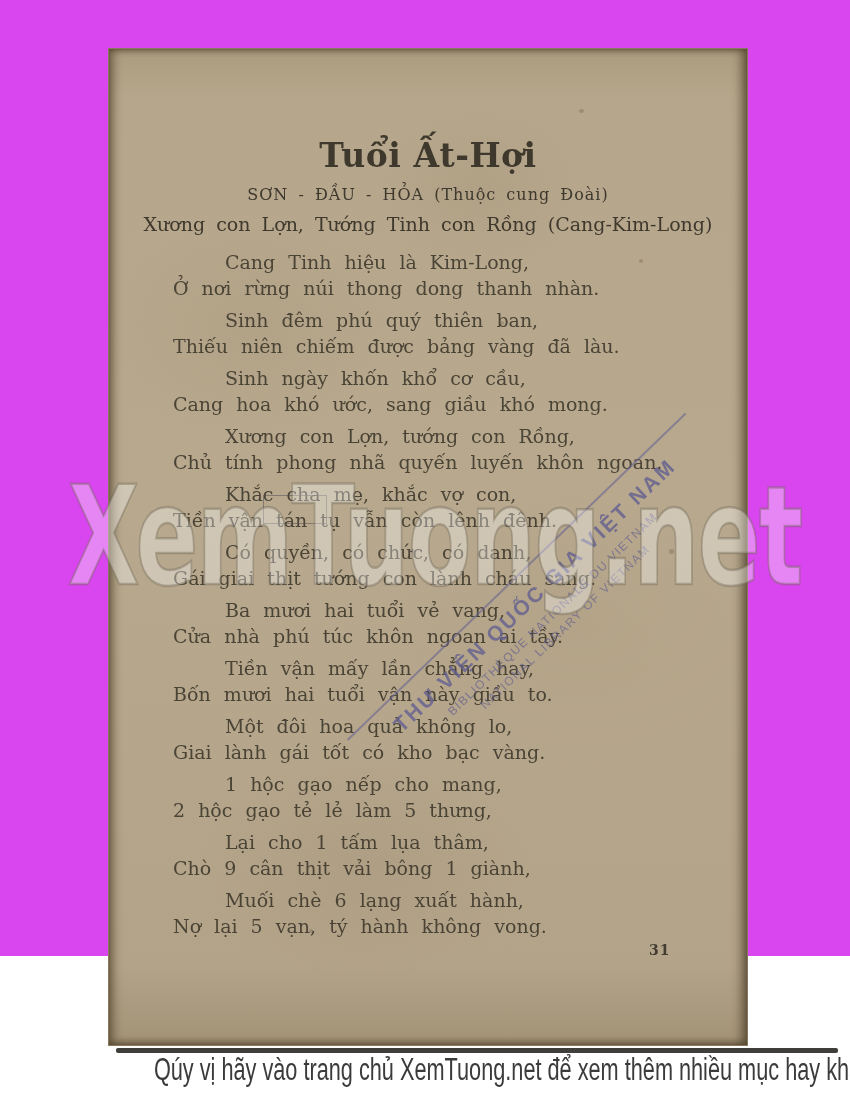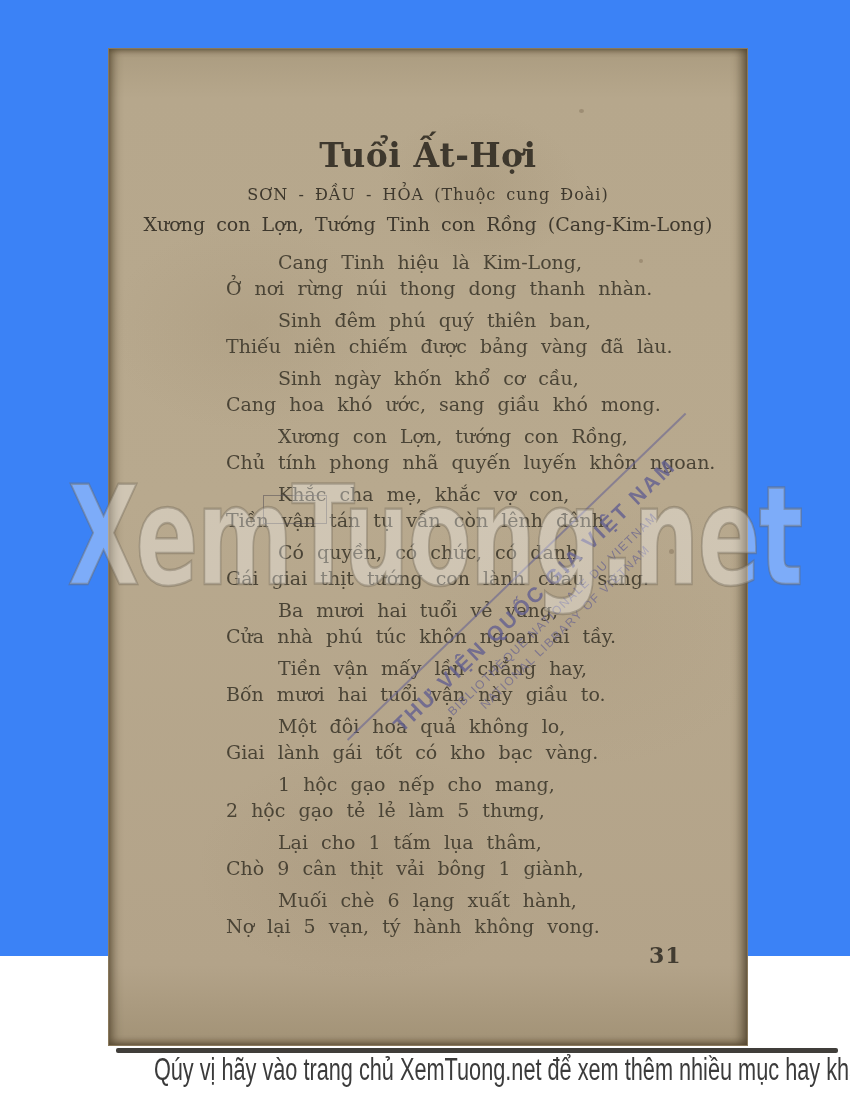--- a/index.html
+++ b/index.html
@@ -1,18 +1,18 @@
 <!DOCTYPE html>
 <html><head>
 <meta charset="utf-8">
 <style>
   html,body { margin:0; padding:0; background:#ffffff; }
   body { width:850px; height:1100px; overflow:hidden;
          font-family:"DejaVu Serif","Liberation Serif",serif; }
-  .stage { position:relative; width:850px; height:956px; background:#3b82f6; }
+  .stage { position:relative; width:850px; height:956px; background:#d946ef; }
 
   
   .page {
     position:absolute; left:108px; top:48px; width:638px; height:996px;
     background-image:
       radial-gradient(ellipse 220px 160px at 22% 28%, rgba(140,120,90,0.13), transparent 65%),
       radial-gradient(ellipse 300px 220px at 74% 58%, rgba(150,130,100,0.11), transparent 65%),
       radial-gradient(ellipse 170px 130px at 58% 14%, rgba(120,100,70,0.10), transparent 60%),
       radial-gradient(ellipse 260px 180px at 40% 82%, rgba(125,105,78,0.10), transparent 65%),
       linear-gradient(180deg,#ab9c80 0%,#b6a78c 5%,#b8a98e 45%,#b3a389 92%,#a29276 100%);
@@ -26,27 +26,27 @@
   }
   .speck { position:absolute; border-radius:50%; background:rgba(92,77,55,.28); }
 
   .content { position:relative; width:100%; height:100%; padding-top:90px;
              box-sizing:border-box; color:#4a4336; }
   .hgroup { text-align:center; color:#3e382d; }
   .title   { font-size:33px; font-weight:bold; line-height:34px; letter-spacing:.5px; }
   .subtitle{ font-size:16px; line-height:24px; margin-top:10px; letter-spacing:1px; word-spacing:4px; }
   .tagline { font-size:19px; font-weight:normal; line-height:26px; margin-top:4px; word-spacing:5px; }
 
-  .poem { margin-top:12px; padding-left:117px; font-size:19px; color:rgba(70,63,50,.96);
+  .poem { margin-top:12px; padding-left:64px; font-size:19px; color:rgba(70,63,50,.96);
           word-spacing:7px; }
   .couplet { margin:0 0 6px 0; }
   .pl { margin:0; line-height:26px; white-space:nowrap; }
   .l6 { margin-left:52px; }
 
-  .page-number { position:absolute; left:540px; top:893px; font-size:22px;
+  .page-number { position:absolute; left:540px; top:893px; font-size:14px;
                  font-weight:bold; color:#423c31; letter-spacing:1px; }
 
   
   .stamp { position:absolute; left:224px; top:516px; width:420px;
            transform:rotate(-44deg); text-align:center; z-index:2;
            font-family:"Liberation Sans","DejaVu Sans",sans-serif; }
   .stamp-rule { width:112%; margin-left:-6%; border-top:2.5px solid rgba(104,100,146,.6);
                 margin-bottom:13px; }
   .stamp-l1 { font-size:21px; font-weight:bold; letter-spacing:2.5px;
               color:rgba(100,96,144,.82); white-space:nowrap; }

